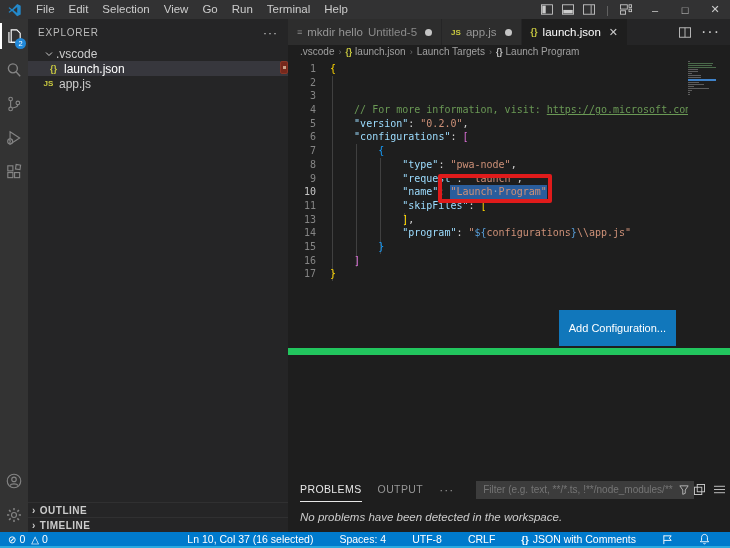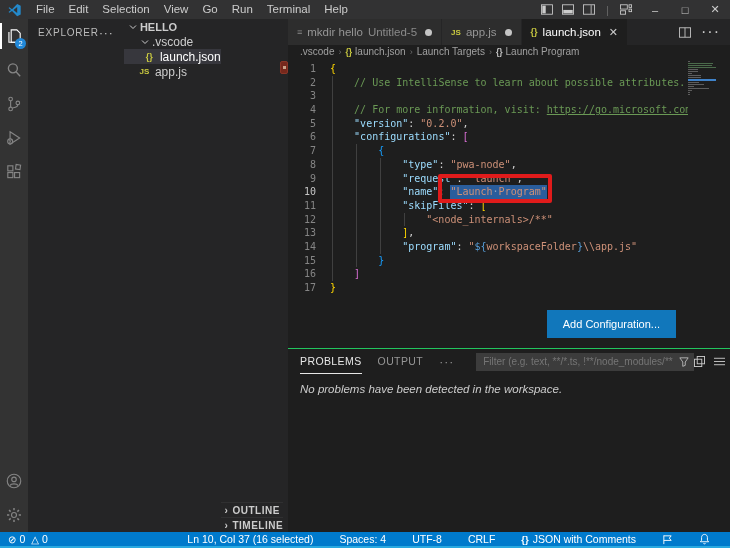--- a/index.html
+++ b/index.html
@@ -25,21 +25,21 @@
   
   .activitybar { width:28px; background:#333333; display:flex; flex-direction:column; align-items:center; flex:0 0 auto; }
   .act-item { width:28px; height:34px; display:flex; align-items:center; justify-content:center; position:relative; color:#858585; }
   .act-item.active { color:#ffffff; }
   .act-item.active::before { content:""; position:absolute; left:0; top:4px; bottom:4px; width:2px; background:#ffffff; }
   .act-badge { position:absolute; right:2px; bottom:4px; min-width:11px; height:11px; border-radius:6px;
     background:#2188d8; color:#fff; font-size:7.5px; line-height:11px; text-align:center; padding:0 2px; }
   .act-spacer { flex:1; }
 
   
-  .sidebar { width:260px; background:#252526; color:#cccccc; display:flex; flex-direction:row; flex:0 0 auto; position:relative; }
+  .sidebar { width:260px; background:#252526; color:#cccccc; display:flex; flex-direction:column; flex:0 0 auto; position:relative; }
   .sb-header { height:27px; display:flex; align-items:center; padding:0 10px; }
   .sb-title { font-size:10px; letter-spacing:0.8px; color:#bbbbbb; }
   .sb-actions { margin-left:auto; color:#cccccc; font-size:12px; letter-spacing:1px; }
   .tree-row { height:15px; display:flex; align-items:center; font-size:12px; color:#cccccc; white-space:nowrap; }
   .tree-row.selected { background:#37373d; color:#ffffff; }
   .tree-row.bold { font-weight:bold; font-size:11px; }
   .tree-chevron { width:10px; height:10px; margin-right:2px; flex:0 0 auto; }
   .tree-ic { width:13px; margin-right:4px; text-align:center; font-weight:bold; flex:0 0 auto; }
   .ic-json { color:#cbcb41; font-size:9px; }
   .ic-js { color:#cbcb41; font-size:8px; }
@@ -82,27 +82,27 @@
   .tk-lk{color:#6a9955; text-decoration:underline}
   .tk-b1{color:#ffd700} .tk-b2{color:#da70d6} .tk-b3{color:#179fff} .tk-v{color:#569cd6}
   .tk-ws{color:#8ba3c0}
   .tk-sel{background:#2a5d9c}
   .indent-guide { position:absolute; width:1px; background:#404040; }
   .annotation-box { position:absolute; left:150px; top:116px; width:114px; height:29px;
     border:4px solid #e01b1b; border-radius:2px; pointer-events:none; z-index:5; }
   .minimap { position:absolute; top:0; right:12px; width:30px; height:110px; background:#1e1e1e; padding-top:3px; z-index:2; }
   .mm-bar { height:1px; margin-bottom:1px; }
   .scrollbar-gutter { position:absolute; top:0; right:0; width:12px; height:100%; background:#1e1e1e; z-index:2; }
-  .add-config-btn { position:absolute; right:54px; top:252px; height:28px; padding:0 16px;
+  .add-config-btn { position:absolute; right:54px; top:252px; height:36px; padding:0 10px;
     background:#1177bb; color:#ffffff; font-size:11px; border:none; border-radius:0;
     font-family:"Liberation Sans",sans-serif; z-index:6; }
 
   
-  .panel { height:184px; border-top:1px solid #22c55e; background:#1e1e1e; flex:0 0 auto;
-    display:flex; flex-direction:column; position:relative; }
+  .panel { height:184px; border-top:7px solid #22c55e; background:#1e1e1e; flex:0 0 auto;
+    display:flex; flex-direction:column; position:relative;justify-content:flex-end; }
   .panel-header { height:25px; display:flex; align-items:center; padding:0 12px; flex:0 0 auto; }
   .panel-tab { font-size:10.5px; letter-spacing:0.4px; color:#969696; margin-right:16px; height:25px;
     display:flex; align-items:center; border-bottom:1px solid transparent; }
   .panel-tab.active { color:#e7e7e7; border-bottom:1px solid #e7e7e7; }
   .panel-more { color:#969696; font-size:12px; letter-spacing:1px; margin-right:10px; }
   .panel-filter { width:218px; height:18px; background:#3c3c3c; border:1px solid #3c3c3c; color:#bbbbbb;
     font-size:10px; padding:0 20px 0 6px; font-family:"Liberation Sans",sans-serif; margin-left:12px; position:relative; }
   .filter-wrap { position:relative; display:flex; align-items:center; }
   .filter-funnel { position:absolute; right:5px; color:#c5c5c5; }
   .panel-actions { margin-left:auto; display:flex; align-items:center; gap:9px; color:#cccccc; }
@@ -220,26 +220,20 @@
           </svg>
         </div>
       </div>
 
     <div class="sidebar">
       <div class="sb-header">
         <span class="sb-title">EXPLORER</span>
         <span class="sb-actions">···</span>
       </div>
       <div id="tree-root">
-          <div class="tree-row bold" style="padding-left: 4px;">
-            <svg class="tree-chevron" width="10" height="10" viewBox="0 0 10 10">
-              <path d="M2 3.5l3 3 3-3" fill="none" stroke="#cccccc"></path>
-            </svg>
-            <span>HELLO</span>
-          </div>
           <div class="tree-row" style="padding-left: 16px;">
             <svg class="tree-chevron" width="10" height="10" viewBox="0 0 10 10">
               <path d="M2 3.5l3 3 3-3" fill="none" stroke="#cccccc"></path>
             </svg>
             <span>.vscode</span>
           </div>
           <div class="tree-row selected" style="padding-left: 19px;">
             <span class="tree-ic ic-json">{}</span>
             <span>launch.json</span>
           </div>
@@ -308,33 +302,32 @@
           </span>
         </div>
 
       <div class="code-area">
         <div class="indent-guide" style="left:44px; top:17.7px; height:205.5px;"></div>
         <div class="indent-guide" style="left:68px; top:86.2px; height:123.3px;"></div>
         <div class="indent-guide" style="left:92px; top:99.9px; height:95.9px;"></div>
         <div class="indent-guide" style="left:116px; top:154.7px; height:13.7px;"></div>
         <div class="code-lines" id="code-root">
             <div class="code-line"><span class="lineno">1</span><span class="tk-b1">{</span></div>
-            <div class="code-line"><span class="lineno">2</span><span class="tk-p">    </span><span class="tk-cm">// Use IntelliSense to learn about possible attributes.</span></div>
+            <div class="code-line"><span class="lineno">2</span><span class="tk-p">    </span></div>
             <div class="code-line"><span class="lineno">3</span><span class="tk-p">    </span></div>
             <div class="code-line"><span class="lineno">4</span><span class="tk-p">    </span><span class="tk-cm">// For more information, visit: </span><span class="tk-lk">https://go.microsoft.com/fwlink/?linkid=830387</span></div>
             <div class="code-line"><span class="lineno">5</span><span class="tk-p">    </span><span class="tk-k">"version"</span><span class="tk-p">: </span><span class="tk-s">"0.2.0"</span><span class="tk-p">,</span></div>
             <div class="code-line"><span class="lineno">6</span><span class="tk-p">    </span><span class="tk-k">"configurations"</span><span class="tk-p">: </span><span class="tk-b2">[</span></div>
             <div class="code-line"><span class="lineno">7</span><span class="tk-p">        </span><span class="tk-b3">{</span></div>
             <div class="code-line"><span class="lineno">8</span><span class="tk-p">            </span><span class="tk-k">"type"</span><span class="tk-p">: </span><span class="tk-s">"pwa-node"</span><span class="tk-p">,</span></div>
             <div class="code-line"><span class="lineno">9</span><span class="tk-p">            </span><span class="tk-k">"request"</span><span class="tk-p">: </span><span class="tk-s">"launch"</span><span class="tk-p">,</span></div>
             <div class="code-line"><span class="lineno cur">10</span><span class="tk-p">            </span><span class="tk-k">"name"</span><span class="tk-p">: </span><span class="tk-s tk-sel">"Launch</span><span class="tk-ws tk-sel">·</span><span class="tk-s tk-sel">Program"</span><span class="tk-p">,</span></div>
             <div class="code-line"><span class="lineno">11</span><span class="tk-p">            </span><span class="tk-k">"skipFiles"</span><span class="tk-p">: </span><span class="tk-b1">[</span></div>
-            <div class="code-line"><span class="lineno">12</span><span class="tk-p">                </span><span class="tk-s">"&lt;node_internals&gt;/**"</span></div>
             <div class="code-line"><span class="lineno">13</span><span class="tk-p">            </span><span class="tk-b1">]</span><span class="tk-p">,</span></div>
-            <div class="code-line"><span class="lineno">14</span><span class="tk-p">            </span><span class="tk-k">"program"</span><span class="tk-p">: </span><span class="tk-s">"</span><span class="tk-v">${</span><span class="tk-s">workspaceFolder</span><span class="tk-v">}</span><span class="tk-s">\\app.js"</span></div>
+            <div class="code-line"><span class="lineno">14</span><span class="tk-p">            </span><span class="tk-k">"program"</span><span class="tk-p">: </span><span class="tk-s">"</span><span class="tk-v">${</span><span class="tk-s">configurations</span><span class="tk-v">}</span><span class="tk-s">\\app.js"</span></div>
             <div class="code-line"><span class="lineno">15</span><span class="tk-p">        </span><span class="tk-b3">}</span></div>
             <div class="code-line"><span class="lineno">16</span><span class="tk-p">    </span><span class="tk-b2">]</span></div>
             <div class="code-line"><span class="lineno">17</span><span class="tk-b1">}</span></div>
           </div>
         <div class="scrollbar-gutter"></div>
         <div class="minimap" id="minimap-root">
             <div class="mm-bar" style="width: 2px; background: rgb(93, 93, 93);"></div>
             <div class="mm-bar" style="width: 24.78px; background: rgb(75, 107, 75);"></div>
             <div class="mm-bar" style="width: 23.94px; background: rgb(75, 107, 75);"></div>
             <div class="mm-bar" style="width: 28px; background: rgb(75, 107, 75);"></div>

